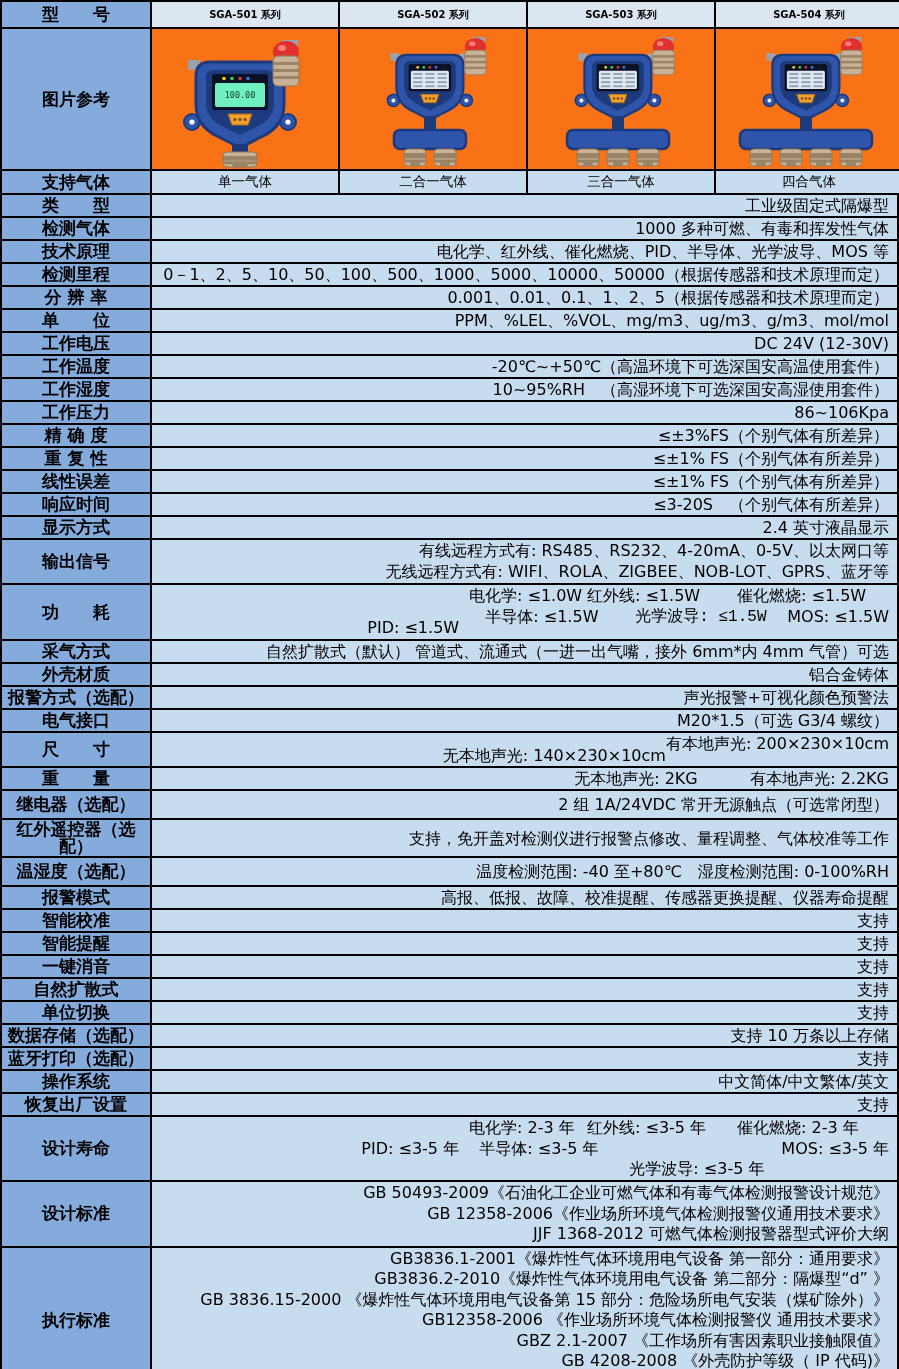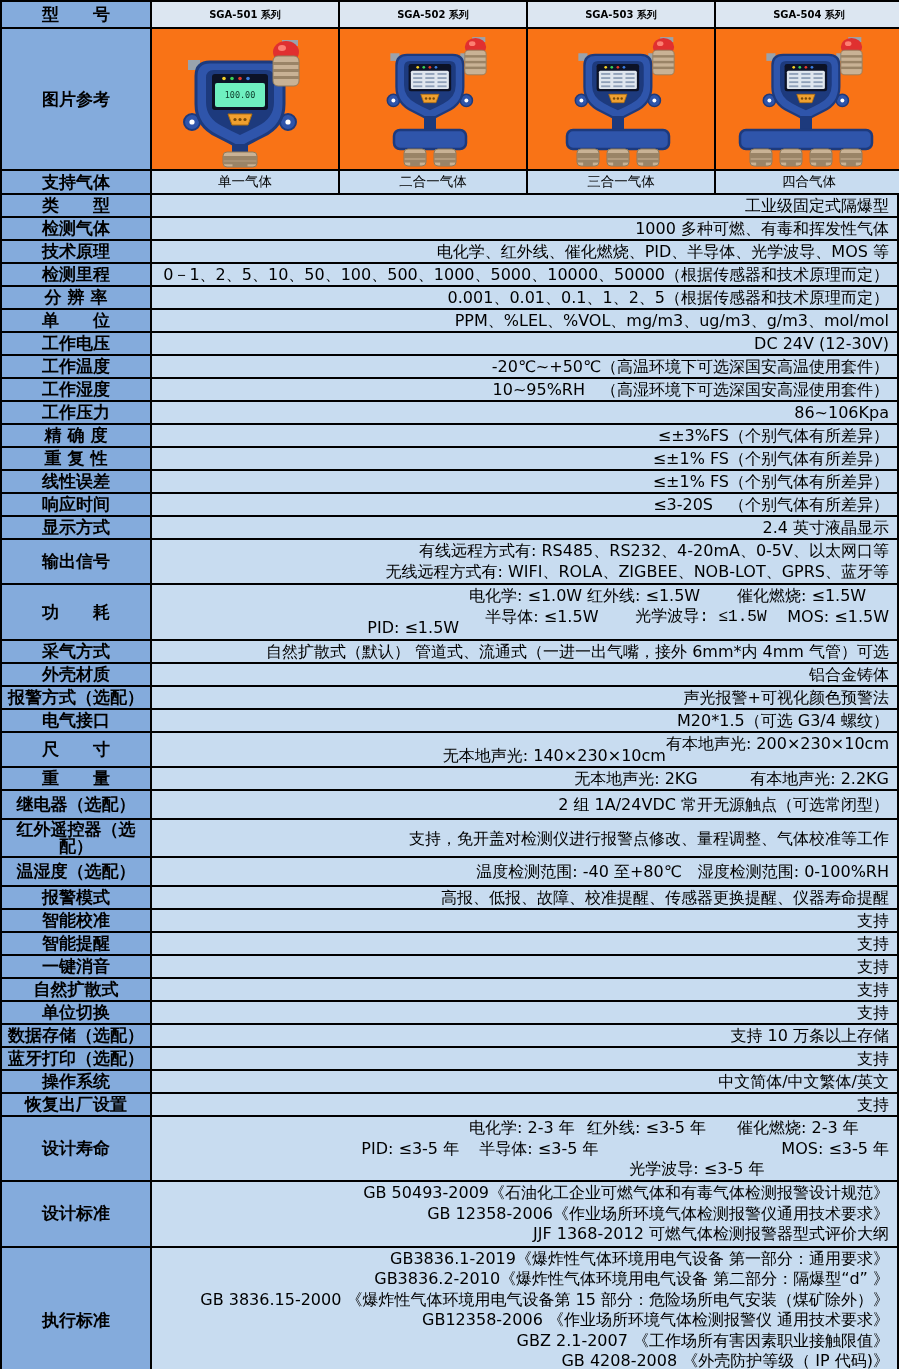--- a/index.html
+++ b/index.html
@@ -548,21 +548,21 @@
         <div class="line">
           <span class="seg">GB 12358-2006《作业场所环境气体检测报警仪通用技术要求》</span>
         </div>
         <div class="line">
           <span class="seg">JJF 1368-2012 可燃气体检测报警器型式评价大纲</span>
         </div>
       </div>
       <div class="cell lbl">执行标准</div>
       <div class="cell val">
         <div class="line">
-          <span class="seg">GB3836.1-2019《爆炸性气体环境用电气设备 第一部分：通用要求》</span>
+          <span class="seg">GB3836.1-2001《爆炸性气体环境用电气设备 第一部分：通用要求》</span>
         </div>
         <div class="line">
           <span class="seg">GB3836.2-2010《爆炸性气体环境用电气设备 第二部分：隔爆型“d” 》</span>
         </div>
         <div class="line">
           <span class="seg">GB 3836.15-2000 《爆炸性气体环境用电气设备第 15 部分：危险场所电气安装（煤矿除外）》</span>
         </div>
         <div class="line">
           <span class="seg">GB12358-2006 《作业场所环境气体检测报警仪 通用技术要求》</span>
         </div>

